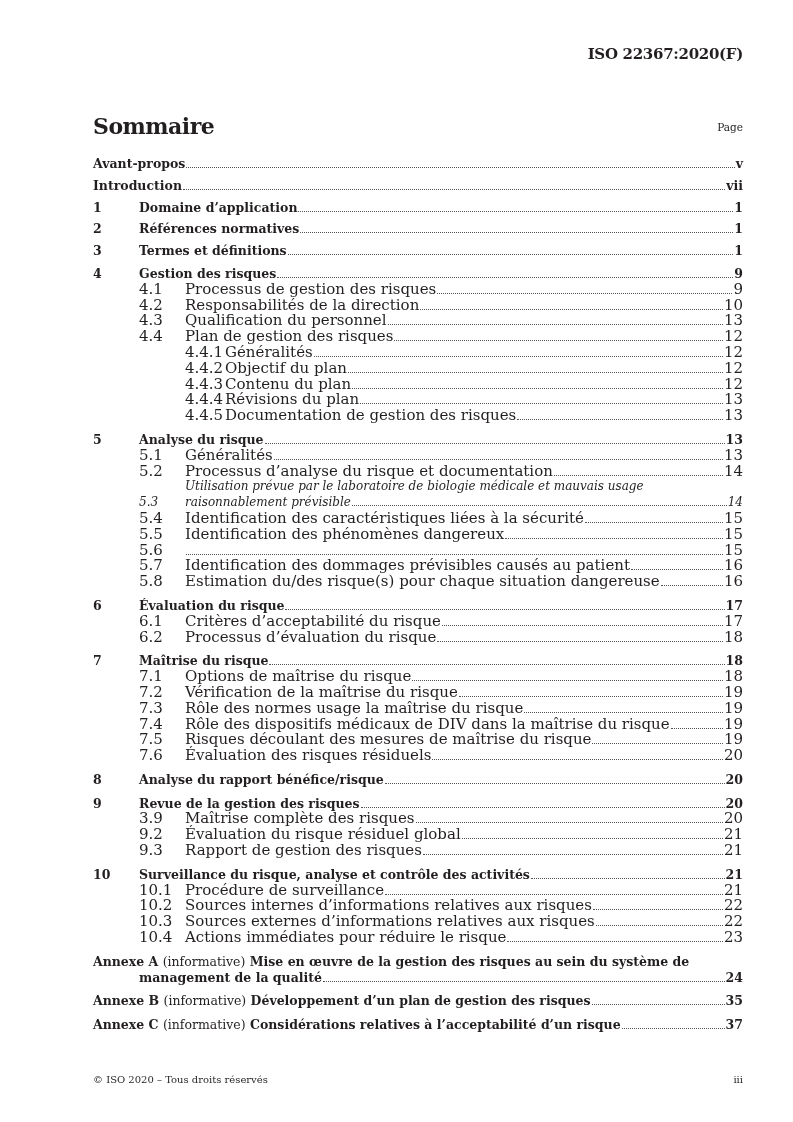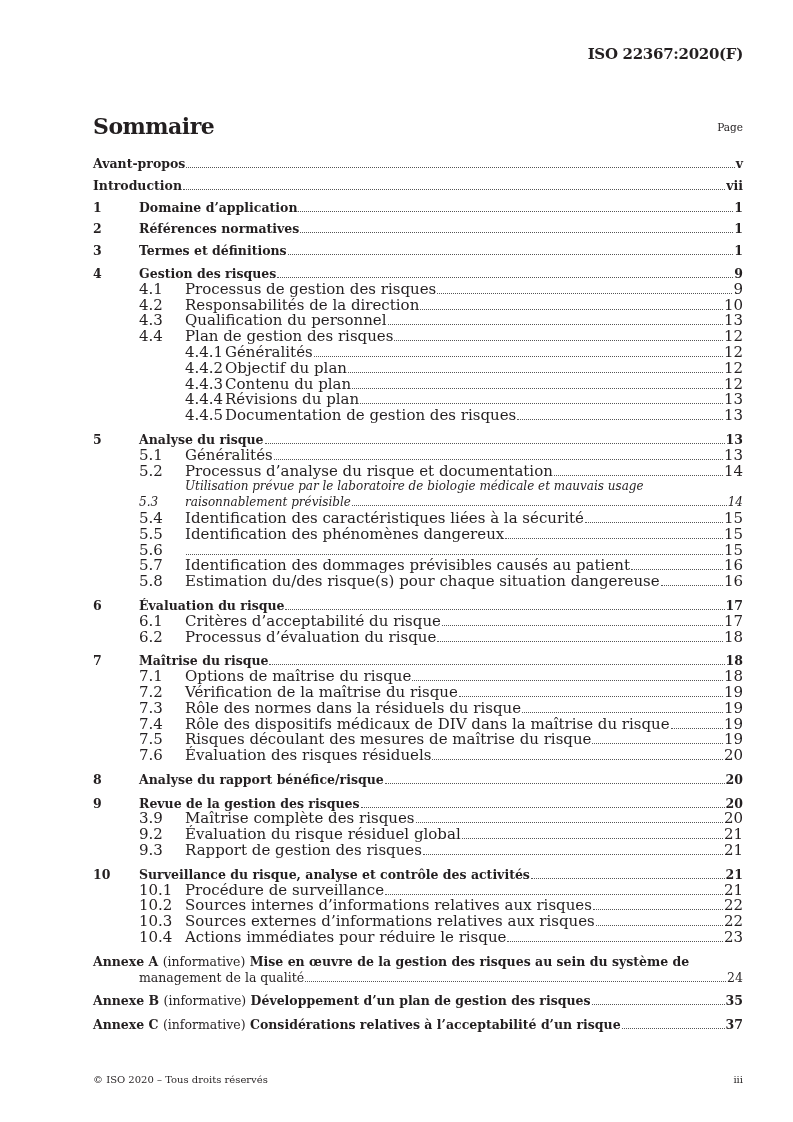--- a/index.html
+++ b/index.html
@@ -15,21 +15,21 @@
   .row .txt { flex:0 1 auto; white-space:normal; }
   .row .dots { flex:1 1 auto; border-bottom:1px dotted #555; margin:0 1px 3px 1px; min-width:6px; height:1px; }
   .row .pg { flex:0 0 auto; }
   .lvl1 .num { width:46px; }
   .lvl2 { padding-left:46px; } .lvl2 .num { width:46px; }
   .lvl3 { padding-left:92px; } .lvl3 .num { width:40px; }
   .gap { height:8px; }
   .ann { font-size:12.5px; line-height:15.8px; }
   .ann .inf { font-weight:normal; }
   .ann .l1 { font-weight:bold; }
-  .ann .l2 { display:flex; align-items:baseline; padding-left:46px; font-weight:normal; }
+  .ann .l2 { display:flex; align-items:baseline; padding-left:46px; font-weight:bold; }
   .ann .l2 .dots { flex:1 1 auto; border-bottom:1px dotted #555; margin:0 1px 3px 1px; height:1px; }
   .footer-left { position:absolute; left:93px; top:1074px; font-size:10px; }
   .footer-right { position:absolute; right:50px; top:1074px; font-size:10px;text-align:center; }
   .wrap-row { display:flex; align-items:flex-end; font-size:12px; line-height:15.8px; padding-left:46px;font-style:italic; }
   .wrap-row .num { width:46px; flex:0 0 auto; }
   .wrap-row .block { flex:1 1 auto; }
   .wrap-row .line2 { display:flex; align-items:baseline; }
   .wrap-row .line2 .dots { flex:1 1 auto; border-bottom:1px dotted #555; margin:0 1px 3px 1px; height:1px; }
 </style>
 </head>
@@ -229,21 +229,21 @@
       <span class="pg">18</span>
     </div>
   <div class="row lvl2">
       <span class="num">7.2</span>
       <span class="txt">Vérification de la maîtrise du risque</span>
       <span class="dots"></span>
       <span class="pg">19</span>
     </div>
   <div class="row lvl2">
       <span class="num">7.3</span>
-      <span class="txt">Rôle des normes dans la résiduels du risque</span>
+      <span class="txt">Rôle des normes usage la maîtrise du risque</span>
       <span class="dots"></span>
       <span class="pg">19</span>
     </div>
   <div class="row lvl2">
       <span class="num">7.4</span>
       <span class="txt">Rôle des dispositifs médicaux de DIV dans la maîtrise du risque</span>
       <span class="dots"></span>
       <span class="pg">19</span>
     </div>
   <div class="row lvl2">

